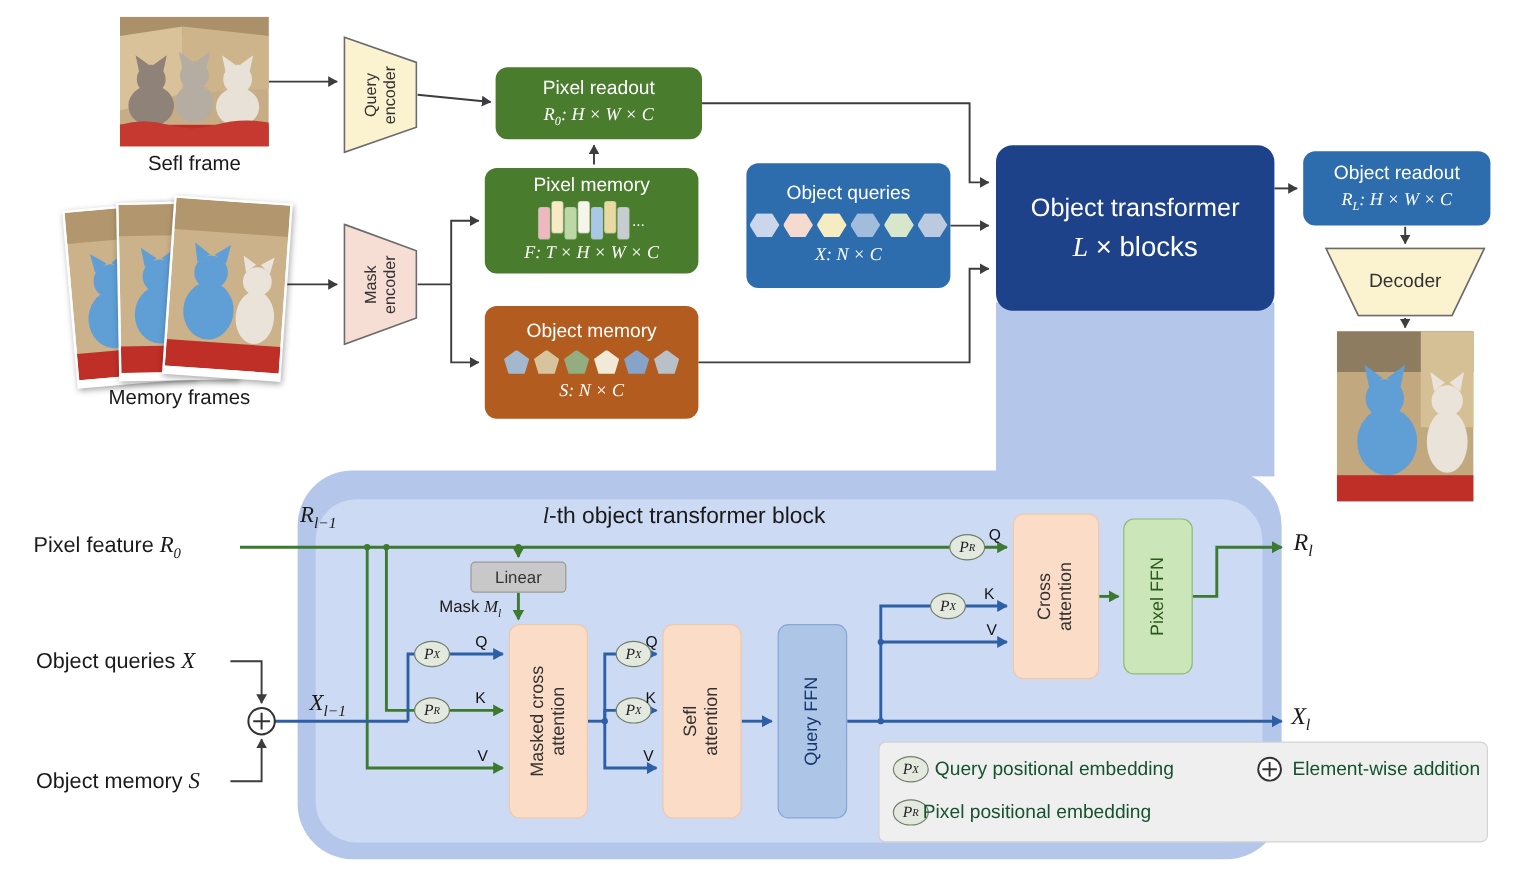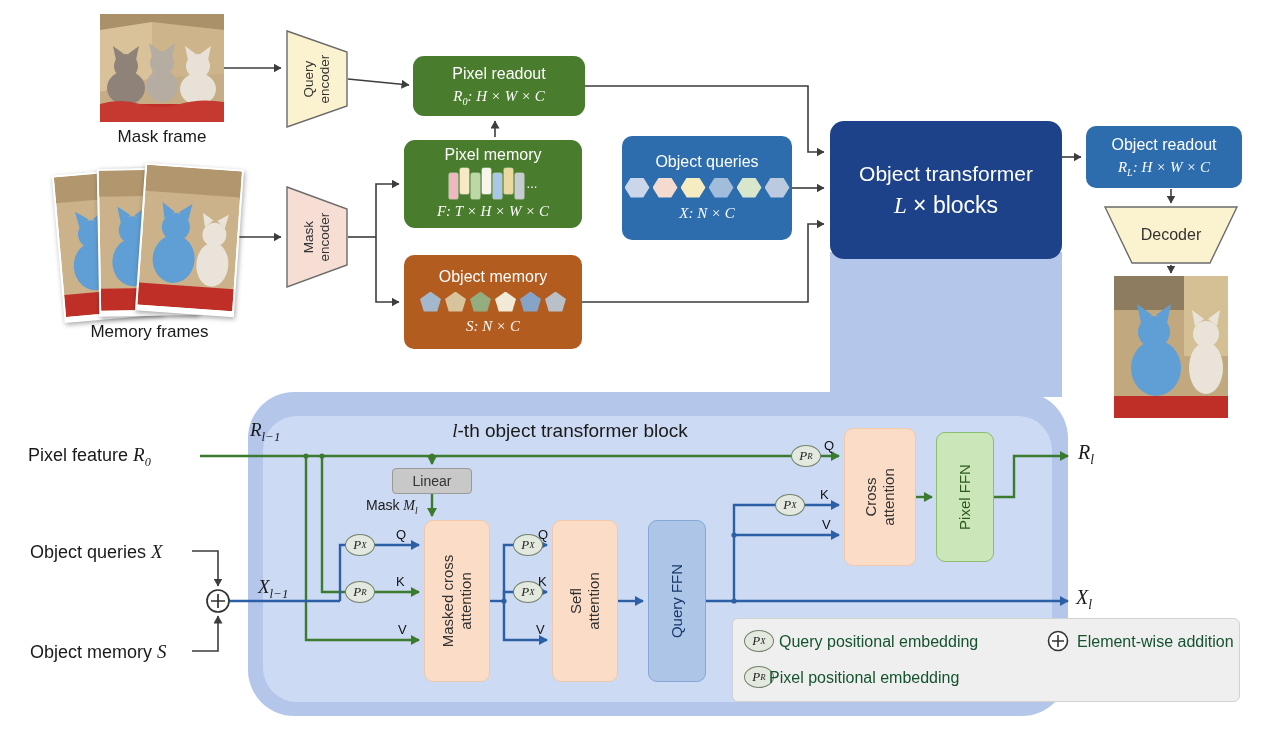--- a/index.html
+++ b/index.html
@@ -8,21 +8,21 @@
   .abs { position:absolute; }
   .math { font-family:"Liberation Serif", serif; font-style:italic; }
   sub.math { font-size:0.68em; }
   .lbl { position:absolute; color:#1a1a1a; }
   
   .panel-band  { position:absolute; left:830px; top:252px; width:232px; height:145px; background:#b4c7ea; }
   .panel-outer { position:absolute; left:248px; top:392px; width:820px; height:324px; background:#b4c7ea; border-radius:46px; }
   .panel-inner { position:absolute; left:263px; top:416px; width:789px; height:286px; background:#ccdaf3; border-radius:34px; }
   
   .cbox { position:absolute; border-radius:10px; color:#fff; display:flex; flex-direction:column; align-items:center; justify-content:center; gap:5px; text-align:center; }
-  .gbox { background:#4a7c2e;border-radius:11px; }
+  .gbox { background:#4a7c2e; }
   .obox { background:#b35c1f; }
   .bbox { background:#2d6cad; }
   .dbox { background:#1e4289; border-radius:14px; }
   .cbox .title { font-size:16px; }
   .formula { color:#fff; font-size:15px; font-family:"Liberation Serif",serif; font-style:italic; }
   .dbox .big { font-size:21px; }
   .dbox .big2 { font-size:23px; }
   
   .vbox { position:absolute; border-radius:9px; }
   .peach { background:#fbdcc7; border:1px solid #f0c9ad; }
@@ -156,21 +156,21 @@
       <g fill="#e7e1d7">
           <ellipse cx="98" cy="75" rx="18" ry="16"></ellipse>
           <circle cx="98" cy="52" r="12"></circle>
         <polygon points="88,46 85,32 96,40"></polygon>
           <polygon points="108,46 111,32 100,40"></polygon>
         </g>
       <rect y="90" width="124" height="18" fill="#bf2f27"></rect>
       <path d="M0,90 Q20,84 40,90 T80,90 T124,88 V108 H0 Z" fill="#c53931"></path>
     </svg>
   </div>
-  <div class="caption" style="left:88px;top:127px;width:148px">Mask frame</div>
+  <div class="caption" style="left:88px;top:127px;width:148px">Sefl frame</div>
 
   <div class="abs" style="left:58px;top:166px;width:182px;height:152px">
     <div class="mframe" style="left:0;top:5px;transform:rotate(-5deg)">
       <svg width="95" height="140" viewBox="0 0 95 140">
           <rect width="95" height="140" fill="#cbb28a"></rect>
           <rect width="95" height="26" fill="#b2976e"></rect>
         <g fill="#5f9fd6">
             <ellipse cx="33" cy="92" rx="21" ry="24"></ellipse>
             <circle cx="33" cy="60" r="14"></circle>
             <polygon points="21,52 18,36 31,45"></polygon>

